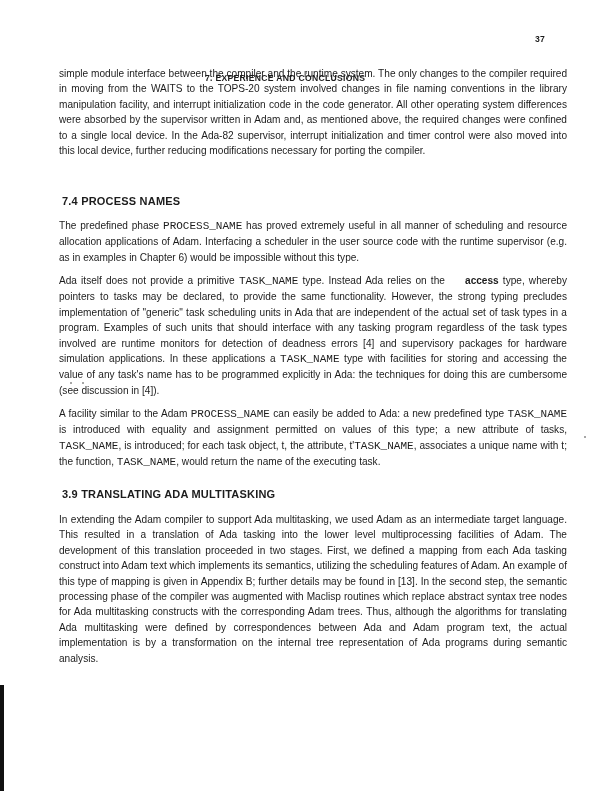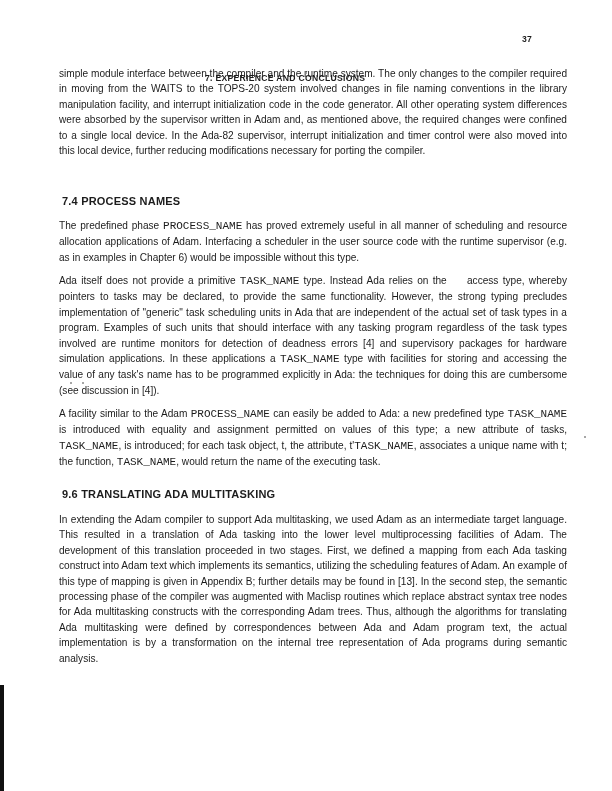--- a/index.html
+++ b/index.html
@@ -8,27 +8,27 @@
       font-family: "Liberation Sans", sans-serif; color: #1c1c1c;
     }
     .left-edge {
       position: absolute; left: 0; top: 685px; width: 4px; height: 106px; background: #111;
     }
     .running-head {
       position: absolute; top: 34px; left: 0; width: 612px; font-size: 8.6px; font-weight: bold;
       letter-spacing: 0.3px;
     }
     .running-head .title { position: absolute; left: 205px; margin-top: 39px; }
-    .running-head .pageno { position: absolute; left: 522px; }
+    .running-head .pageno { position: absolute; left: 535px; }
     .para {
       position: absolute; left: 59px; width: 508px; font-size: 10.1px; line-height: 15.4px;
       text-align: justify; margin: 0;
     }
     .mono { font-family: "Liberation Mono", monospace; font-size: 11px; }
-    .bold { font-weight: normal; margin-left: 16px; }
+    .bold { font-weight: bold; margin-left: 16px; }
     .heading {
       position: absolute; left: 62px; font-size: 11px; font-weight: bold; margin: 0; letter-spacing: 0.2px;
     }
     .speck { position: absolute; width: 2px; height: 2px; background: #888; border-radius: 1px; }
   </style>
 </head>
 <body>
 
 <div class="left-edge"></div>
 
@@ -46,20 +46,20 @@
 </p>
 
 <p class="para" style="top:273px;">
   <span>Ada itself does not provide a primitive </span><span class="mono">TASK_NAME</span><span> type.  Instead Ada relies on the </span><span class="bold">access</span><span> type, whereby pointers to tasks may be declared, to provide the same functionality.  However, the strong typing precludes implementation of "generic" task scheduling units in Ada that are independent of the actual set of task types in a program.  Examples of such units that should interface with any tasking program regardless of the task types involved are runtime monitors for detection of deadness errors [4] and supervisory packages for hardware simulation applications.  In these applications a </span><span class="mono">TASK_NAME</span><span> type with facilities for storing and accessing the value of any task's name has to be programmed explicitly in Ada: the techniques for doing this are cumbersome (see discussion in [4]).</span>
 </p>
 
 <p class="para" style="top:406px;">
   <span>A facility similar to the Adam </span><span class="mono">PROCESS_NAME</span><span> can easily be added to Ada:  a new predefined type </span><span class="mono">TASK_NAME</span><span> is introduced with equality and assignment permitted on values of this type; a new attribute of tasks, </span><span class="mono">TASK_NAME</span><span>, is introduced; for each task object, t, the attribute, t'</span><span class="mono">TASK_NAME</span><span>, associates a unique name with t; the function, </span><span class="mono">TASK_NAME</span><span>, would return the name of the executing task.</span>
 </p>
 
-<h2 class="heading" style="top:488px;">9.6 TRANSLATING ADA MULTITASKING</h2>
+<h2 class="heading" style="top:488px;">3.9 TRANSLATING ADA MULTITASKING</h2>
 
 <p class="para" style="top:512px;">In extending the Adam compiler to support Ada multitasking, we used Adam as an intermediate target language.  This resulted in a translation of Ada tasking into the lower level multiprocessing facilities of Adam. The development of this translation proceeded in two stages.  First, we defined a mapping from each Ada tasking construct into Adam text which implements its semantics, utilizing the scheduling features of Adam.  An example of this type of mapping is given in Appendix B; further details may be found in [13].  In the second step, the semantic processing phase of the compiler was augmented with Maclisp routines which replace abstract syntax tree nodes for Ada multitasking constructs with the corresponding Adam trees.  Thus, although the algorithms for translating Ada multitasking were defined by correspondences between Ada and Adam program text, the actual implementation is by a transformation on the internal tree representation of Ada programs during semantic analysis.</p>
 
 <div class="speck" style="left:305px; top:72px;"></div>
 <div class="speck" style="left:70px; top:382px;"></div>
 <div class="speck" style="left:82px; top:382px;"></div>
 <div class="speck" style="left:584px; top:436px;"></div>
 
 </body></html>

